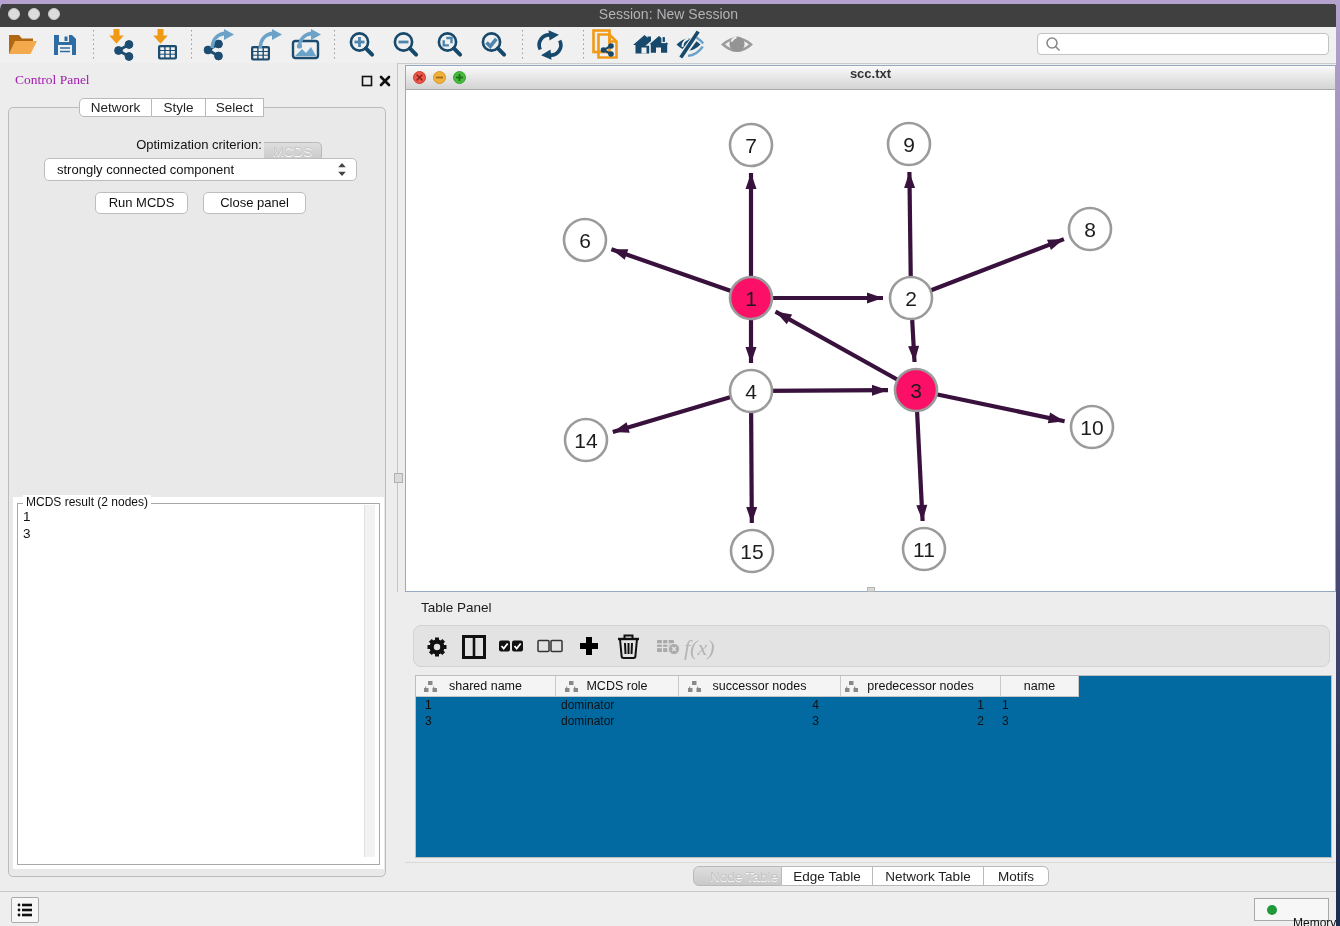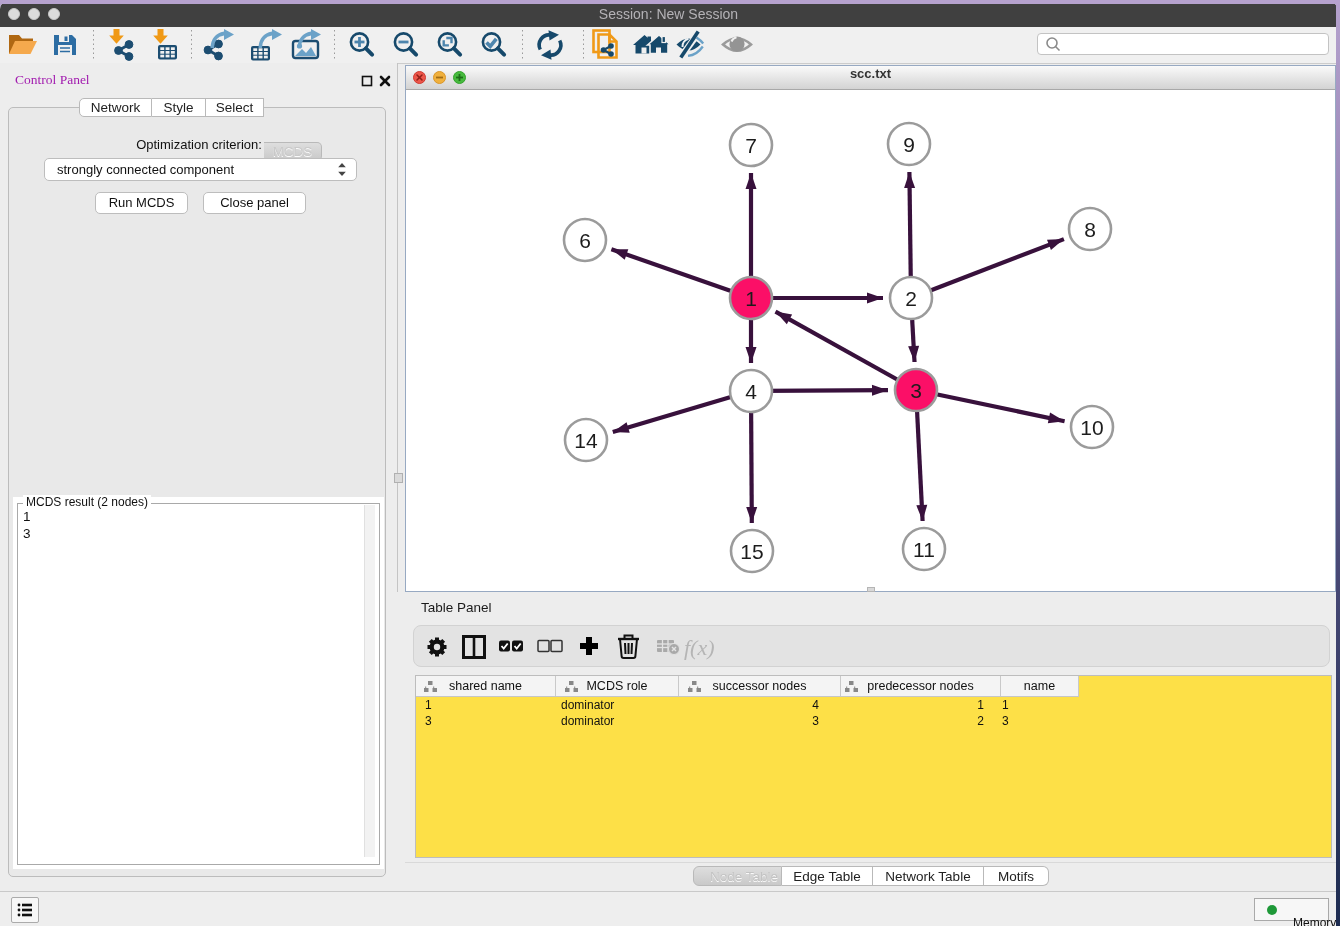--- a/index.html
+++ b/index.html
@@ -35,21 +35,21 @@
   
   #netframe{position:absolute;left:405px;top:65px;width:931px;height:527px;background:#fff;border:1px solid #97a9c2;box-sizing:border-box;}
   #nettitle{position:absolute;left:0;top:0;width:100%;height:24px;background:linear-gradient(#fafafa,#d3d3d3);border-bottom:1px solid #a8a8a8;box-sizing:border-box;}
   #netname{position:absolute;top:0;left:0;width:100%;text-align:center;font-size:13px;font-weight:bold;color:#333;}
   .mac{position:absolute;top:5px;width:13px;height:13px;border-radius:50%;box-sizing:border-box;}
   #graph{position:absolute;left:0;top:24px;}
   
   #tpanel{position:absolute;left:405px;top:592px;width:932px;height:299px;background:#ededed;}
   #tphead{position:absolute;left:16px;top:8px;font-size:13.5px;color:#1a1a1a;}
   #ttoolbar{position:absolute;left:8px;top:33px;width:917px;height:42px;background:#e3e3e3;border:1px solid #d2d2d2;border-radius:8px;box-sizing:border-box;}
-  #ttable{position:absolute;left:10px;top:83px;width:917px;height:183px;background:#fde047;border:1px solid #bdbdbd;box-sizing:border-box;}
+  #ttable{position:absolute;left:10px;top:83px;width:917px;height:183px;background:#0369a1;border:1px solid #bdbdbd;box-sizing:border-box;}
   #thead{position:absolute;left:0;top:0;width:663px;height:20px;background:#f4f4f4;border-bottom:1px solid #c6c6c6;}
   .hcell{position:absolute;top:0;height:20px;box-sizing:border-box;border-right:1px solid #c9c9c9;font-size:12.5px;color:#111;text-align:center;line-height:20px;}
   .trow{position:absolute;font-size:12px;color:#111;height:16px;line-height:16px;}
   .num{text-align:right;}
   #btabs .tab{position:absolute;top:0;height:20px;box-sizing:border-box;background:#fff;border:1px solid #b9b9b9;font-size:13.5px;color:#222;text-align:center;line-height:19px;}
   #btabs .sel{background:linear-gradient(#dedede,#c9c9c9);color:#c3c3c3;text-shadow:0 1px 0 #fafafa;}
   
   #statusbar{position:absolute;left:0;top:891px;width:1337px;height:35px;background:#eeeeee;border-top:1px solid #c9c9c9;box-sizing:border-box;}
   #listbtn{position:absolute;left:11px;top:5px;width:28px;height:26px;background:#f7f7f7;border:1px solid #ababab;border-radius:2px;box-sizing:border-box;}
   #membtn{position:absolute;left:1254px;top:6px;width:75px;height:23px;background:#f7f7f7;border:1px solid #a9a9a9;box-sizing:border-box;font-size:12px;color:#111;}

